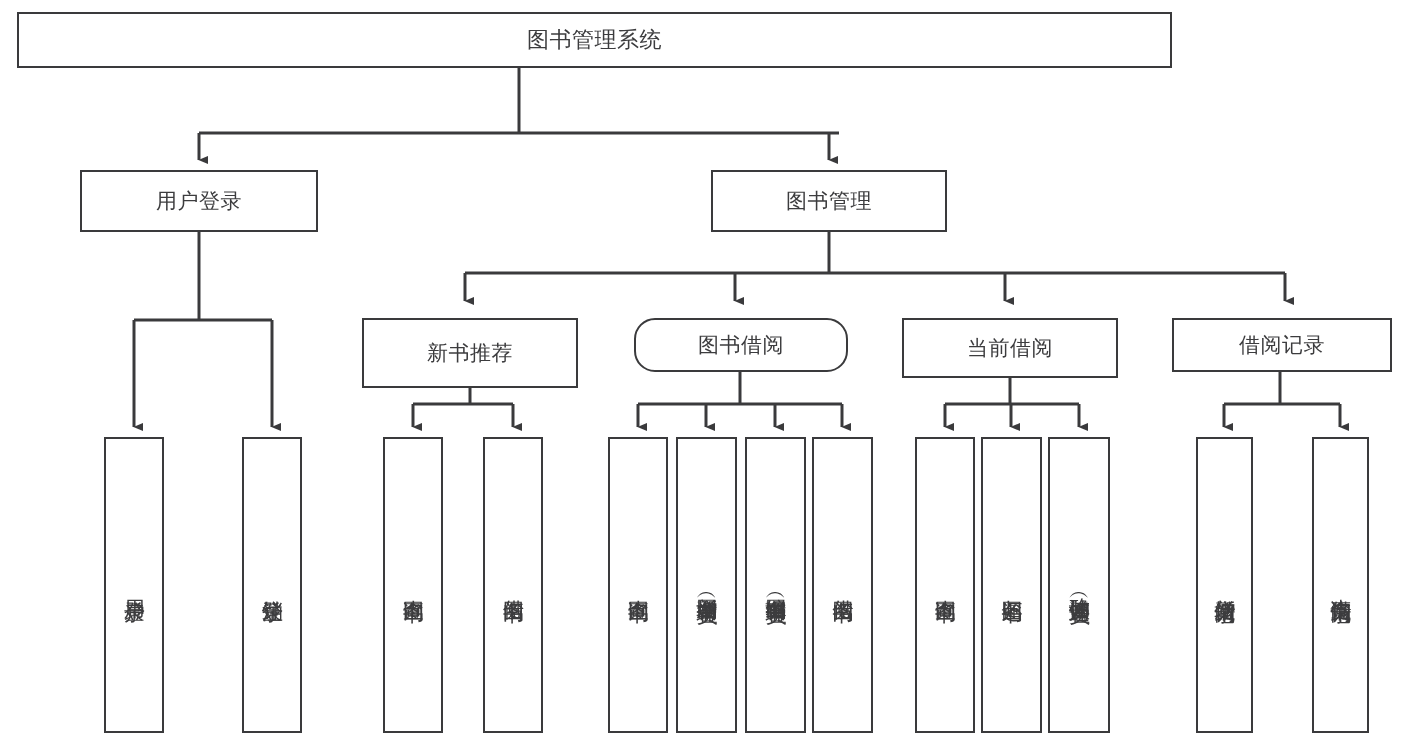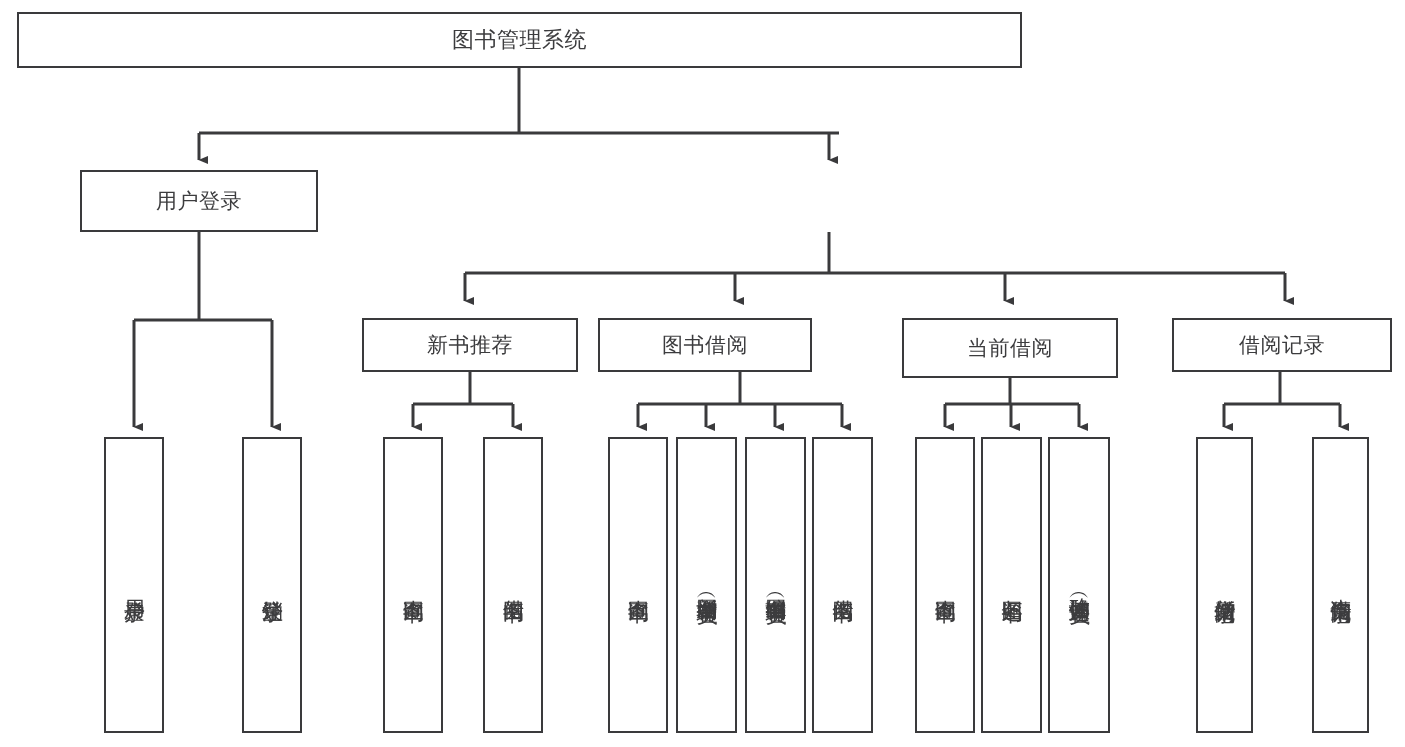--- a/index.html
+++ b/index.html
@@ -118,32 +118,35 @@
       <path d="M1011,404 L1011,427" marker-end="url(#arrowhead)"></path>
       <path d="M1079,404 L1079,427" marker-end="url(#arrowhead)"></path>
 
       <path d="M1280,372 L1280,404"></path>
       <path d="M1224,404 L1340,404"></path>
       <path d="M1224,404 L1224,427" marker-end="url(#arrowhead)"></path>
       <path d="M1340,404 L1340,427" marker-end="url(#arrowhead)"></path>
     </g>
   </svg>
 
-  <div class="node-box root" style="left:17px; top:12px; width:1005px; height:56px;">
+  <div class="node-box root" style="left:17px; top:12px; width:1155px; height:56px;">
     <span class="node-label">图书管理系统</span>
   </div>
 
   <div class="node-box" style="left:80px; top:170px; width:238px; height:62px;">
     <span class="node-label">用户登录</span>
   </div>
+  <div class="node-box" style="left:711px; top:170px; width:236px; height:62px;">
+    <span class="node-label">图书管理</span>
+  </div>
 
-  <div class="node-box" style="left:362px; top:318px; width:216px; height:54px;">
+  <div class="node-box" style="left:362px; top:318px; width:216px; height:70px;">
     <span class="node-label">新书推荐</span>
   </div>
-  <div class="node-box" style="left:598px; top:318px; width:214px; height:54px;">
+  <div class="node-box" style="left:634px; top:318px; width:214px; height:54px;border-radius:21px;">
     <span class="node-label">图书借阅</span>
   </div>
   <div class="node-box" style="left:902px; top:318px; width:216px; height:60px;">
     <span class="node-label">当前借阅</span>
   </div>
   <div class="node-box" style="left:1172px; top:318px; width:220px; height:54px;">
     <span class="node-label">借阅记录</span>
   </div>
 
   <div class="node-box leaf" style="left:104px; top:437px; width:60px; height:296px;">

